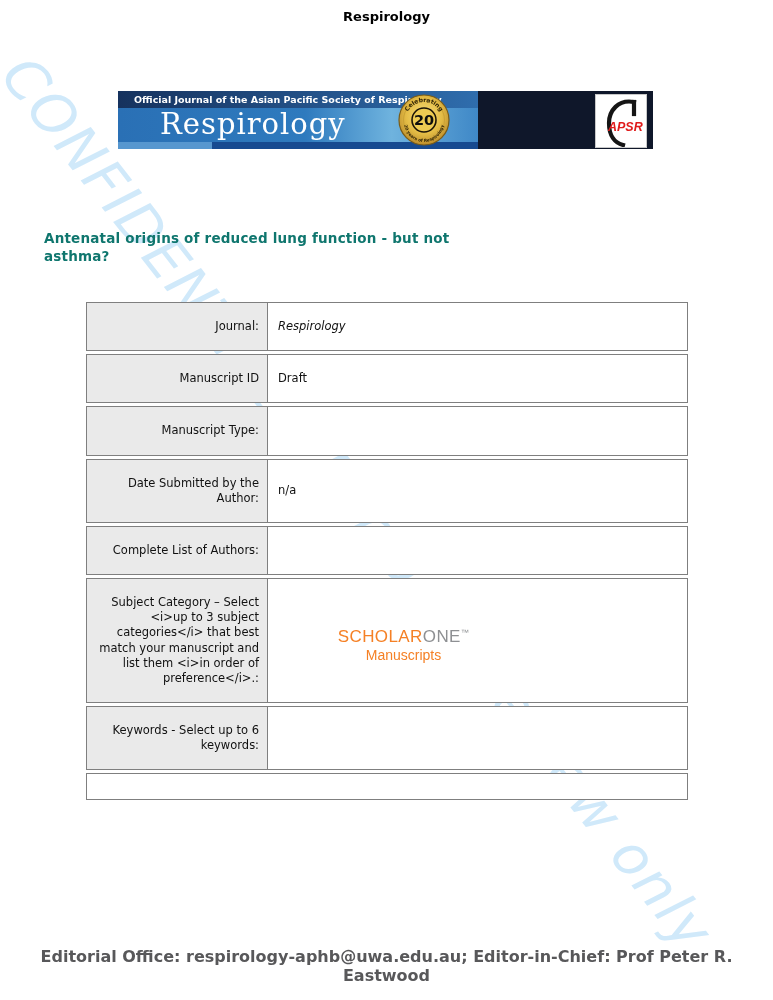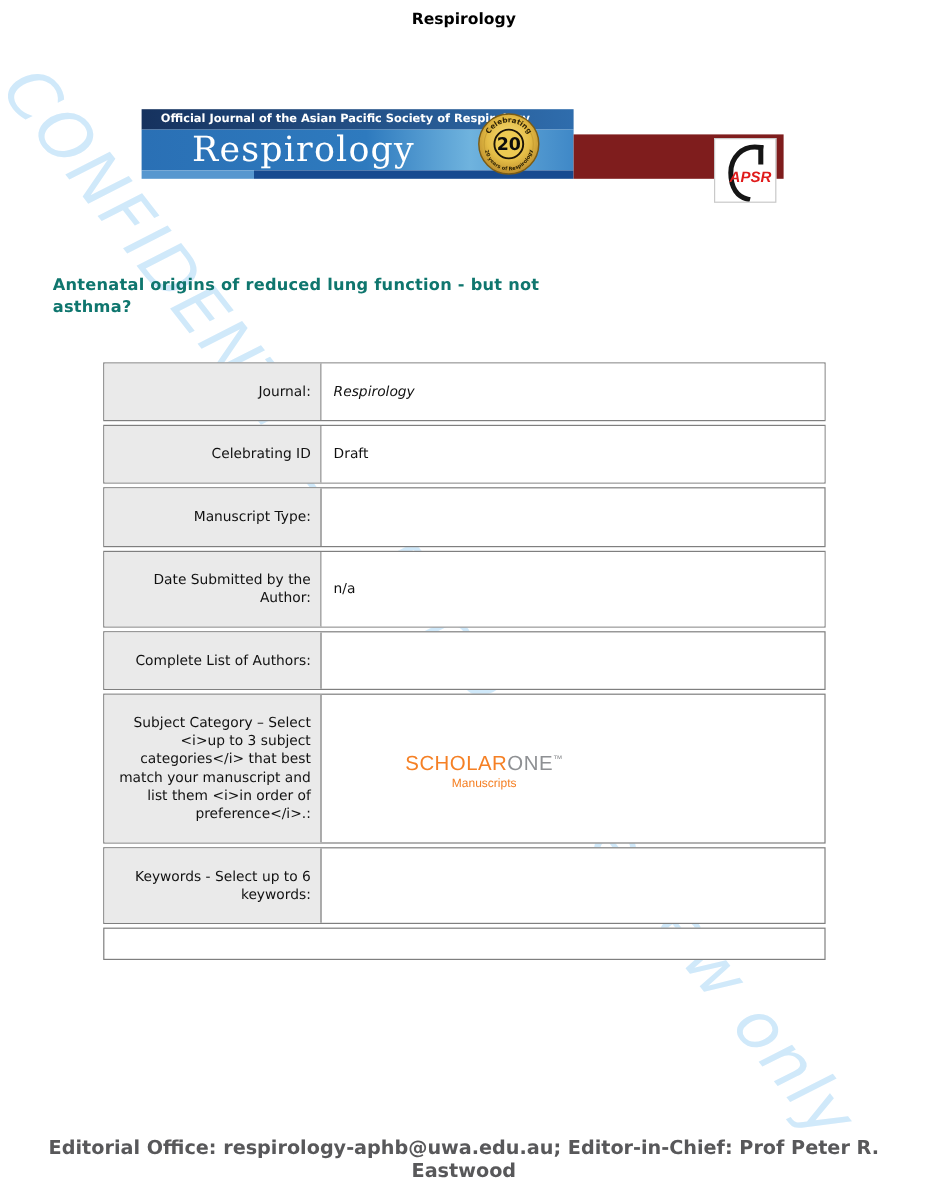--- a/index.html
+++ b/index.html
@@ -21,21 +21,21 @@
   
   .banner{position:absolute;left:118px;top:91px;width:535px;height:58px;display:flex;z-index:2;}
   .banner-left{width:360px;height:58px;display:flex;flex-direction:column;position:relative;}
   .banner-tagline{height:17px;line-height:17px;padding-left:16px;box-sizing:border-box;
                   background:linear-gradient(90deg,#16325e,#2f6dad);
                   color:#fff;font-size:9.5px;font-weight:bold;white-space:nowrap;}
   .banner-wordmark{height:34px;line-height:33px;padding-left:42px;box-sizing:border-box;
                    background:linear-gradient(90deg,#2a70b5 0%,#2e7abe 52%,#6fb3de 76%,#3f88c7 100%);
                    color:#fff;font-family:"DejaVu Serif",serif;font-size:29px;letter-spacing:1px;}
   .banner-bottomstrip{height:7px;background:linear-gradient(90deg,#5797cf 0,#5797cf 26%,#174a90 26%);}
-  .banner-right{flex:1;background:#7f1d1d;position:relative;margin-top:21px;}
+  .banner-right{flex:1;background:#0f172a;position:relative;}
   .medal{position:absolute;left:280px;top:3px;width:52px;height:52px;z-index:3;}
   .apsr-box{position:absolute;left:117px;top:3px;width:50px;height:52px;background:#fff;
             border:1px solid #c9c9c9;box-sizing:content-box;}
 
   
   .ms-title{position:absolute;top:229px;left:0;width:100%;text-align:left;z-index:2;
             font-size:13.5px;font-weight:bold;color:#0f766e;line-height:18px;
             letter-spacing:0.2px;white-space:pre-line;padding-left:44px;}
 
   
@@ -50,21 +50,21 @@
   .t-row.t-empty{min-height:27px;}
 
   
   .s1-logo{position:absolute;top:628px;left:0;width:100%;text-align:center;z-index:2;
            font-family:"Liberation Sans",sans-serif;}
   .s1-inner{display:inline-block;margin-left:34px;line-height:1.1;}
   .s1-line1{font-size:17px;letter-spacing:0.4px;}
   .s1-scholar{color:#f58025;}
   .s1-one{color:#8e9093;}
   .s1-tm{color:#8e9093;font-size:8px;vertical-align:super;}
-  .s1-line2{font-size:10px;color:#f58025;margin-top:1px;}
+  .s1-line2{font-size:14px;color:#f58025;margin-top:1px;}
 </style>
 </head>
 <body>
 
 <div class="page">
 
   <div class="watermark">CONFIDENTIAL - For peer review only</div>
 
   <div class="doc-header">Respirology</div>
 
@@ -108,21 +108,21 @@
 
   <div class="ms-title">Antenatal origins of reduced lung function - but not
 asthma?</div>
 
   <div class="ms-table">
       <div class="t-row">
         <div class="t-label">Journal:</div>
         <div class="t-value" style="font-style: italic;">Respirology</div>
       </div>
       <div class="t-row">
-        <div class="t-label">Celebrating ID</div>
+        <div class="t-label">Manuscript ID</div>
         <div class="t-value">Draft</div>
       </div>
       <div class="t-row">
         <div class="t-label">Manuscript Type:</div>
       </div>
       <div class="t-row">
         <div class="t-label">Date Submitted by the Author:</div>
         <div class="t-value">n/a</div>
       </div>
       <div class="t-row">

